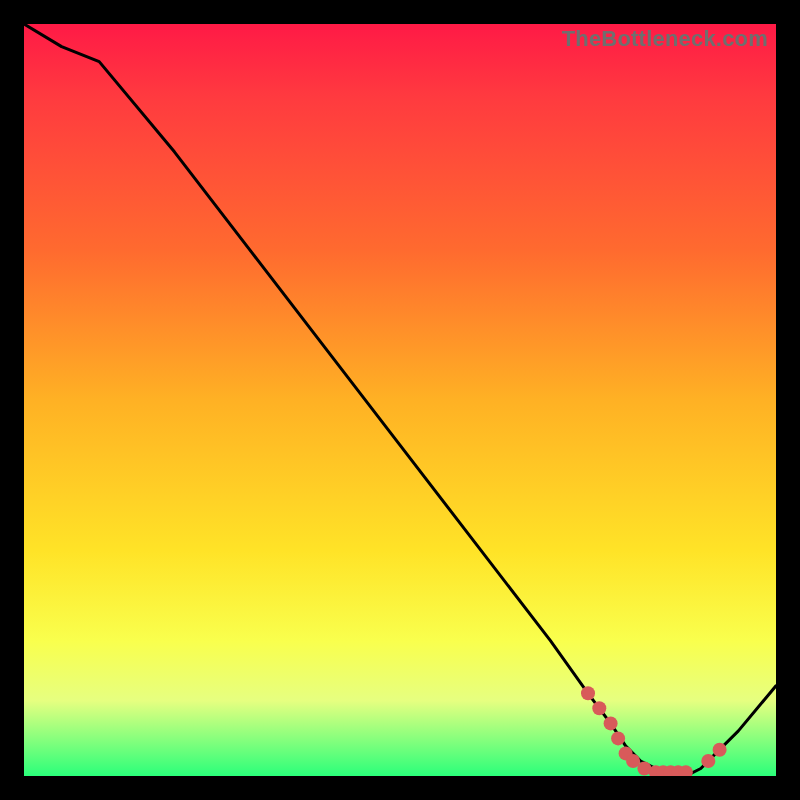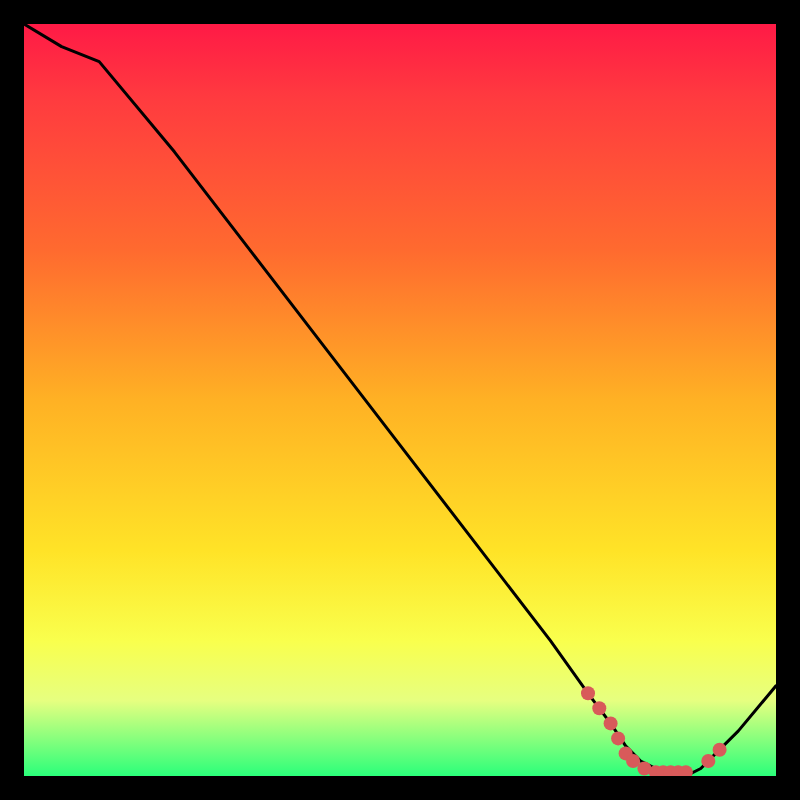--- a/index.html
+++ b/index.html
@@ -52,20 +52,21 @@
     top: 0;
     width: 752px;
     height: 752px;
   }
 </style>
 </head>
 <body>
 
 <div class="frame">
   <div class="plot">
+    <div class="watermark">TheBottleneck.com</div>
     <svg class="curve" viewBox="0 0 752 752" preserveAspectRatio="none">
       <path id="curve-path" fill="none" stroke="#000" stroke-width="3" stroke-linecap="round" stroke-linejoin="round" d="M0.0 0.0 L37.6 22.6 L75.2 37.6 L150.4 127.8 L225.6 225.6 L300.8 323.4 L376.0 421.1 L451.2 518.9 L526.4 616.6 L564.0 669.3 L586.6 699.4 L601.6 721.9 L616.6 737.0 L631.7 744.5 L646.7 752.0 L661.8 752.0 L676.8 744.5 L691.8 729.4 L714.4 706.9 L752.0 661.8"></path>
       <g id="markers">
           <circle cx="564.0" cy="669.3" r="7" fill="#d85a5a"></circle>
           <circle cx="575.3" cy="684.3" r="7" fill="#d85a5a"></circle>
           <circle cx="586.6" cy="699.4" r="7" fill="#d85a5a"></circle>
           <circle cx="594.1" cy="714.4" r="7" fill="#d85a5a"></circle>
           <circle cx="601.6" cy="729.4" r="7" fill="#d85a5a"></circle>
           <circle cx="609.1" cy="737.0" r="7" fill="#d85a5a"></circle>
           <circle cx="620.4" cy="744.5" r="7" fill="#d85a5a"></circle>

